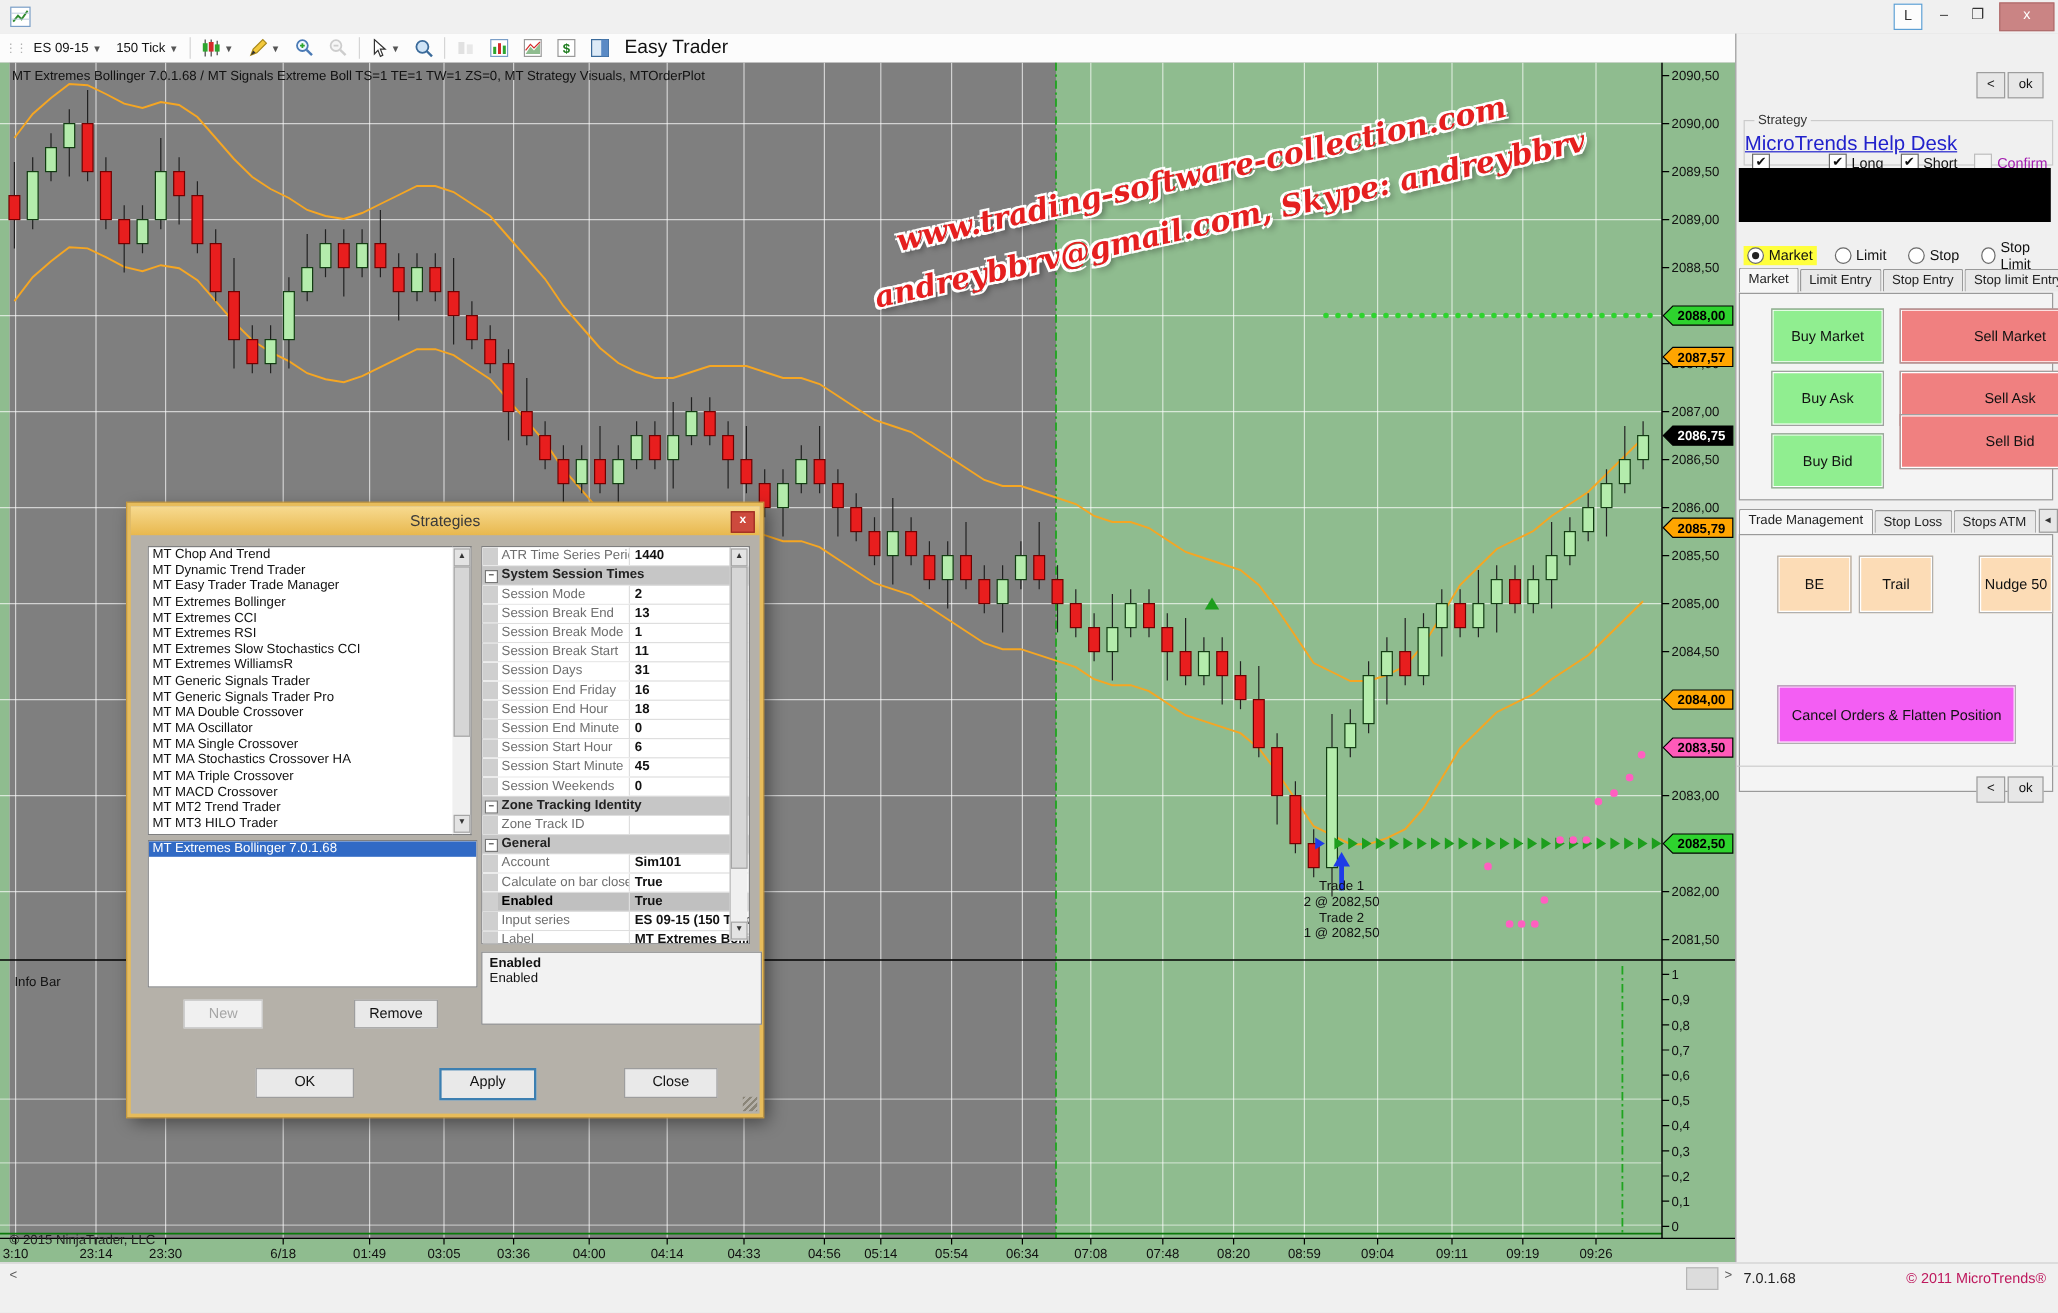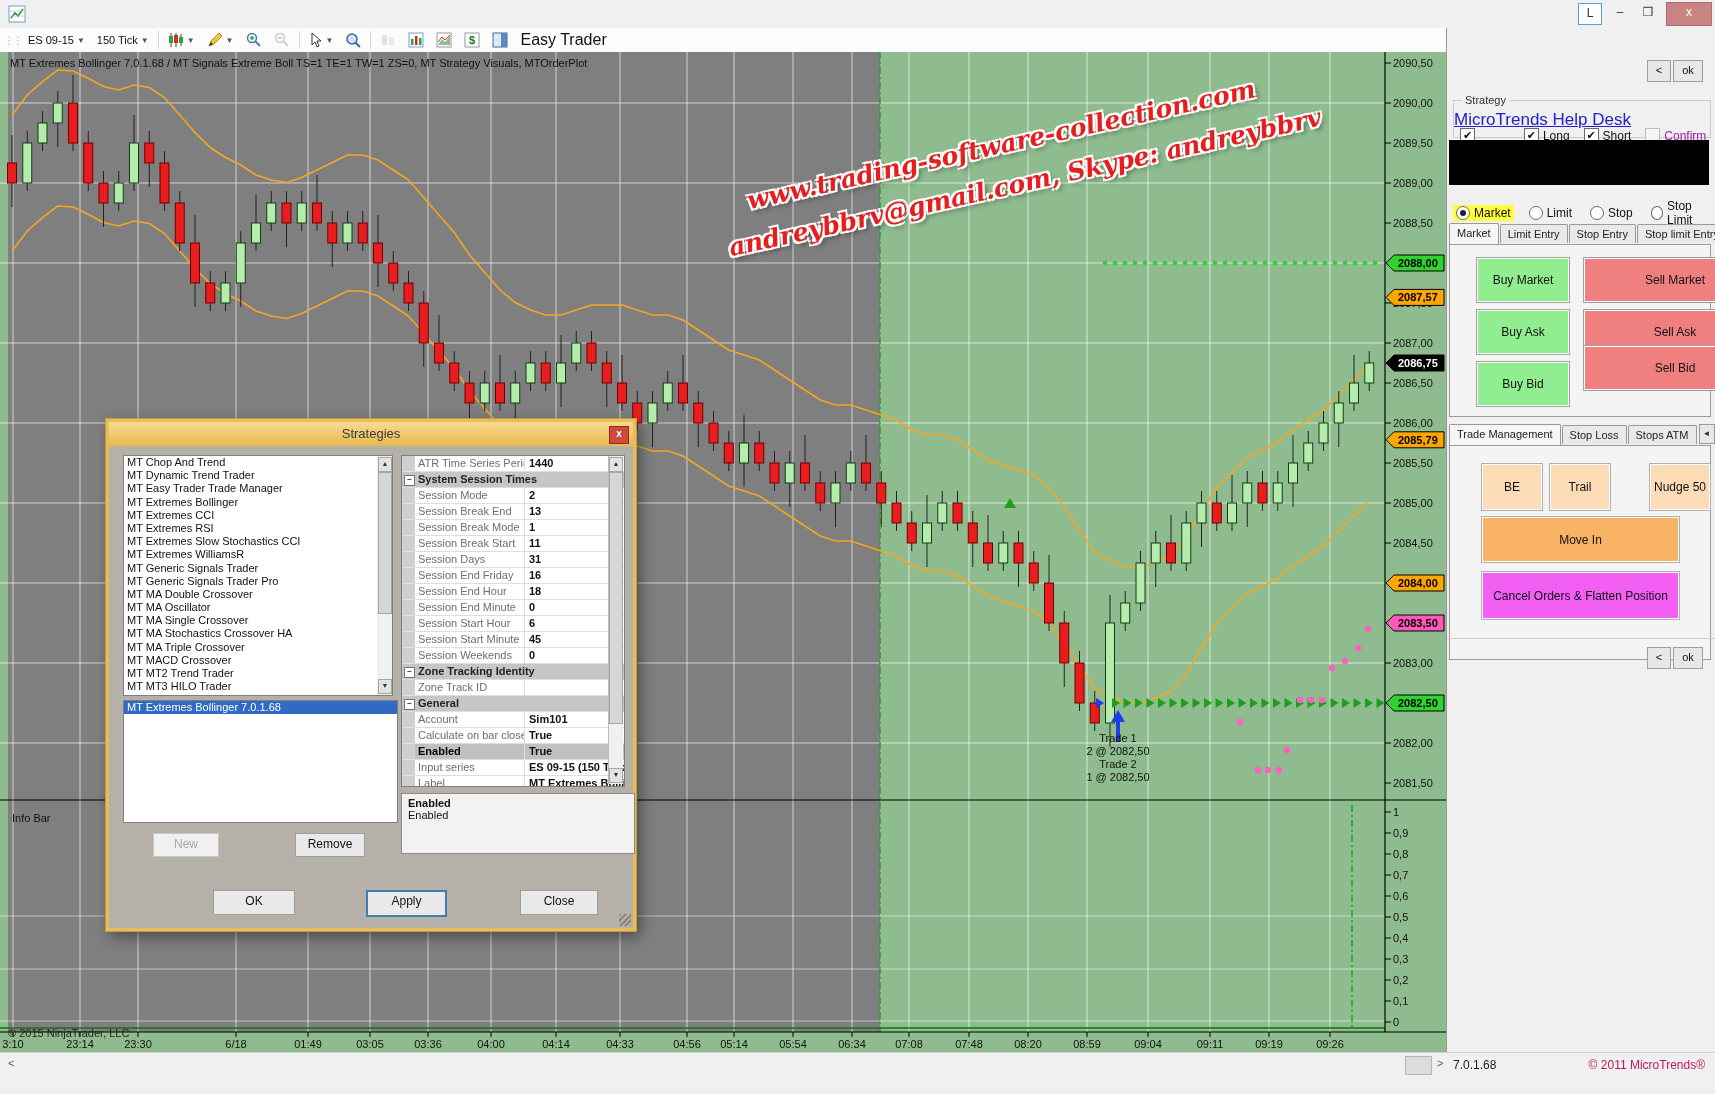--- a/index.html
+++ b/index.html
@@ -852,21 +852,20 @@
     <div id="tm-tabs" class="tabstrip">
         <div class="tab active">Trade Management</div>
         <div class="tab">Stop Loss</div>
         <div class="tab">Stops ATM</div>
         <div class="tab-arrow">◄</div>
       </div>
     <div id="tm-content">
         <div class="tmbtn" style="left: 31px; top: 17px; width: 60px; height: 46px;">BE</div>
         <div class="tmbtn" style="left: 99px; top: 17px; width: 60px; height: 46px;">Trail</div>
         <div class="tmbtn" style="left: 167px; top: 17px; width: 60px; height: 46px; margin-left: 32px;">Nudge 50</div>
-        <div class="tmbtn movein" style="left: 31px; top: 70px; width: 197px; height: 45px;">Move In</div>
         <div class="tmbtn cancel" style="left: 31px; top: 125px; width: 197px; height: 47px; font-size: 12px;">Cancel Orders &amp; Flatten Position</div>
       </div>
     <div id="p-footer">
       <div id="p-back2" class="small-btn">&lt;</div>
       <div id="p-ok2" class="small-btn">ok</div>
     </div>
   </div>
 
   <div id="statusbar">
     <span id="sb-left-arrow">&lt;</span>

